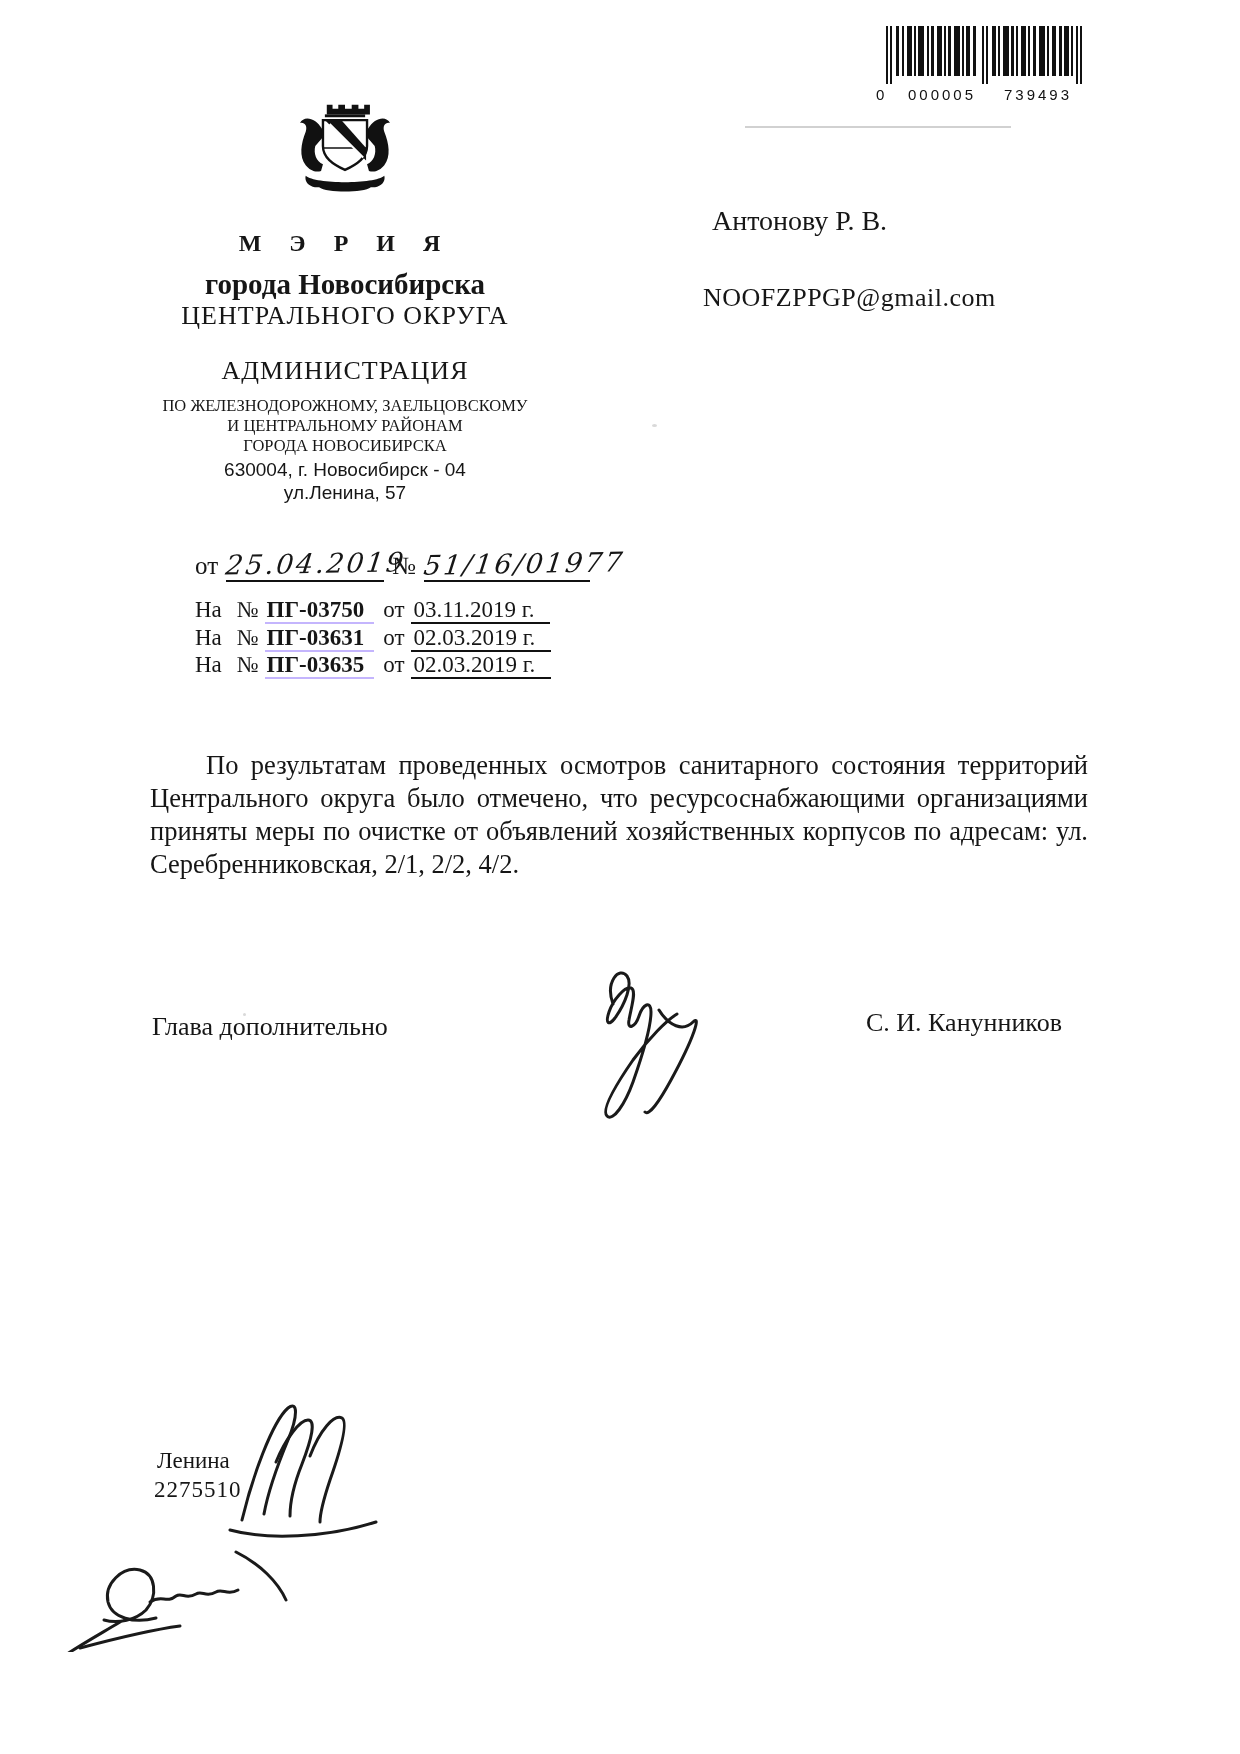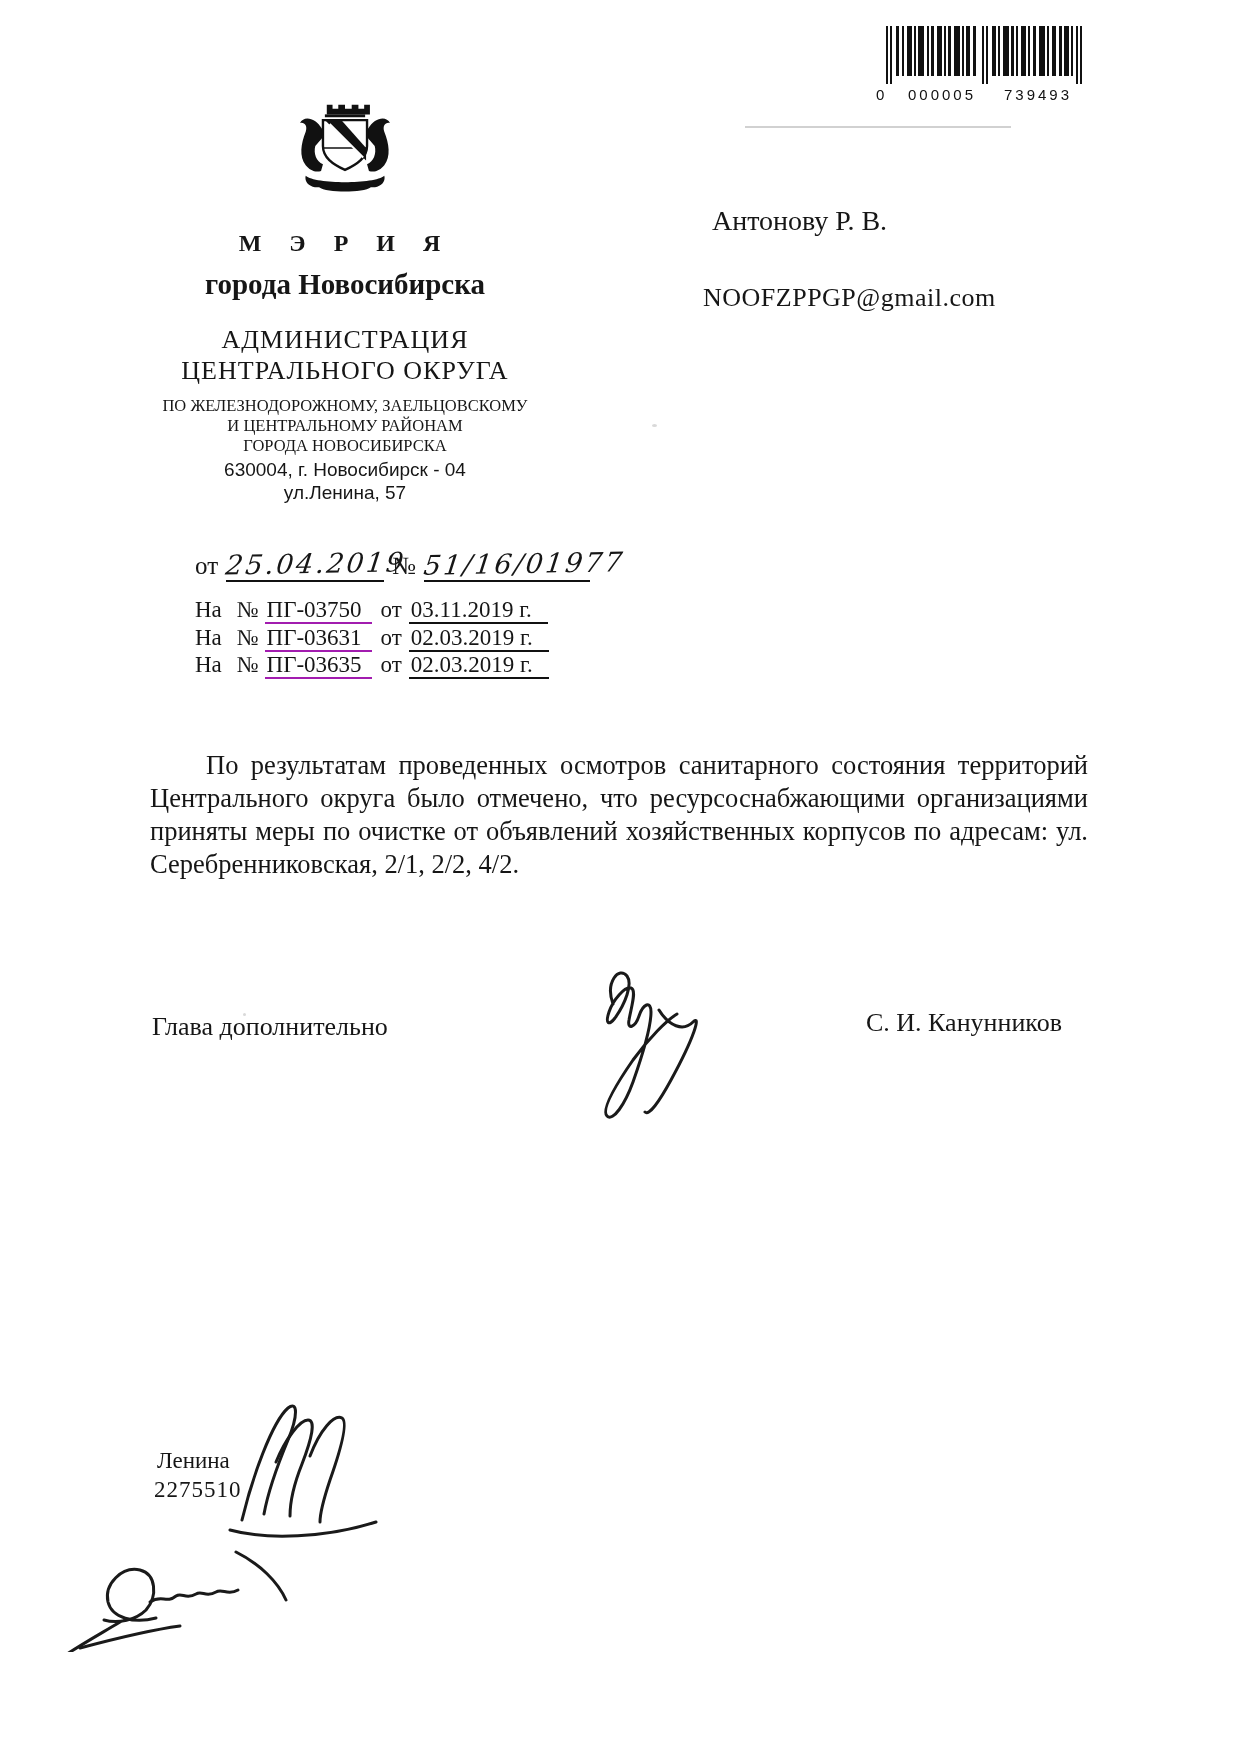--- a/index.html
+++ b/index.html
@@ -44,21 +44,21 @@
   .hw-num  { width: 166px; }
   .handwriting { display: inline-block; font-family: "DejaVu Serif", serif; font-style: italic;
     font-size: 27px; letter-spacing: 2.5px; transform: skewX(-8deg) rotate(-1deg);
     white-space: nowrap; padding-bottom: 1px; }
 
   
   .in-refs { position: absolute; left: 195px; top: 596px; font-size: 23px; }
   .ref-row { line-height: 27.5px; white-space: nowrap; }
   .ref-prefix { word-spacing: 9px; margin-right: 6px; }
   .ref-mid { margin: 0 7px 0 9px; }
-  .u-num  { border-bottom: 2px solid #a21caf; padding-right: 10px; padding-left: 2px; }
+  .u-num  { border-bottom: 2px solid #c4b5fd; padding-right: 10px; padding-left: 2px; font-weight: bold; }
   .u-date { border-bottom: 2px solid #111; padding-right: 16px; padding-left: 2px; }
 
   
   .addressee-name  { position: absolute; left: 712px; top: 205px; font-size: 28px; font-family: Liberation Serif, serif; }
   .addressee-email { position: absolute; left: 703px; top: 283px; font-size: 26px; letter-spacing: .5px; }
 
   
   .body-text { position: absolute; left: 150px; top: 749px; width: 938px; }
   .body-text p { margin: 0; font-size: 26.5px; line-height: 33px; text-align: justify;
     text-indent: 56px; }
@@ -144,22 +144,22 @@
       <polygon points="35,22 52,22 77,50 77,63" fill="#111"></polygon>
       <line x1="39" y1="25" x2="74" y2="60" stroke="#fff" stroke-width="2"></line>
 
       <path d="M14,79 c10,9 72,9 82,0 c2,8 -6,13 -14,12 c-8,6 -46,6 -54,0 c-8,1 -16,-4 -14,-12 z" fill="#111"></path>
     </svg>
   </div>
 
   <div class="letterhead">
     <div class="lh-title1">М Э Р И Я</div>
     <div class="lh-title2">города Новосибирска</div>
+    <div class="lh-dept">ЦЕНТРАЛЬНОГО ОКРУГА</div>
     <div class="lh-dept lh-dept-first">АДМИНИСТРАЦИЯ</div>
-    <div class="lh-dept">ЦЕНТРАЛЬНОГО ОКРУГА</div>
     <div class="lh-sub lh-sub-first">ПО ЖЕЛЕЗНОДОРОЖНОМУ, ЗАЕЛЬЦОВСКОМУ</div>
     <div class="lh-sub">И ЦЕНТРАЛЬНОМУ РАЙОНАМ</div>
     <div class="lh-sub">ГОРОДА НОВОСИБИРСКА</div>
     <div class="lh-addr lh-addr-first">630004, г. Новосибирск - 04</div>
     <div class="lh-addr">ул.Ленина, 57</div>
   </div>
 
   <div class="out-ref">
     <span class="lbl">от</span><span class="hw-underline hw-date"><span class="handwriting">25.04.2019</span></span><span class="lbl">№</span><span class="hw-underline hw-num"><span class="handwriting">51/16/01977</span></span>
   </div>

